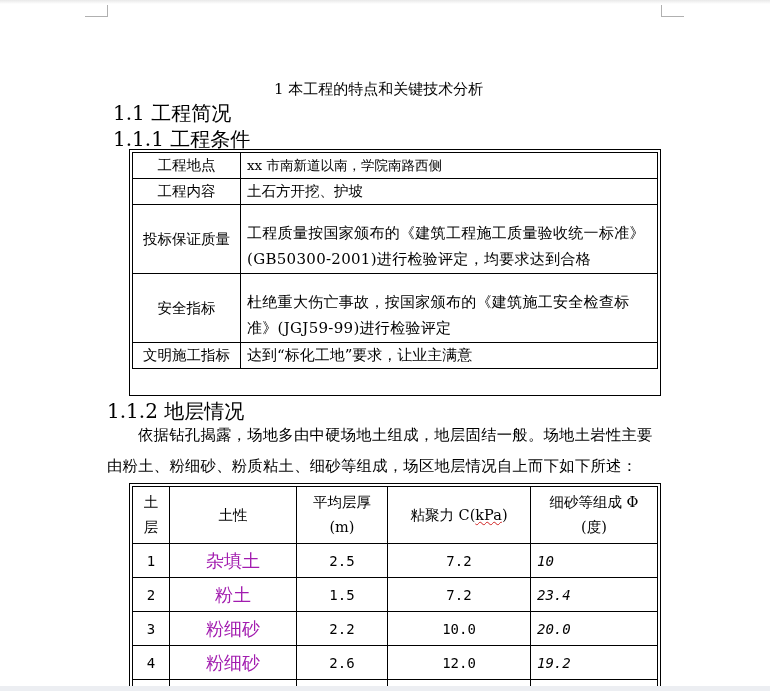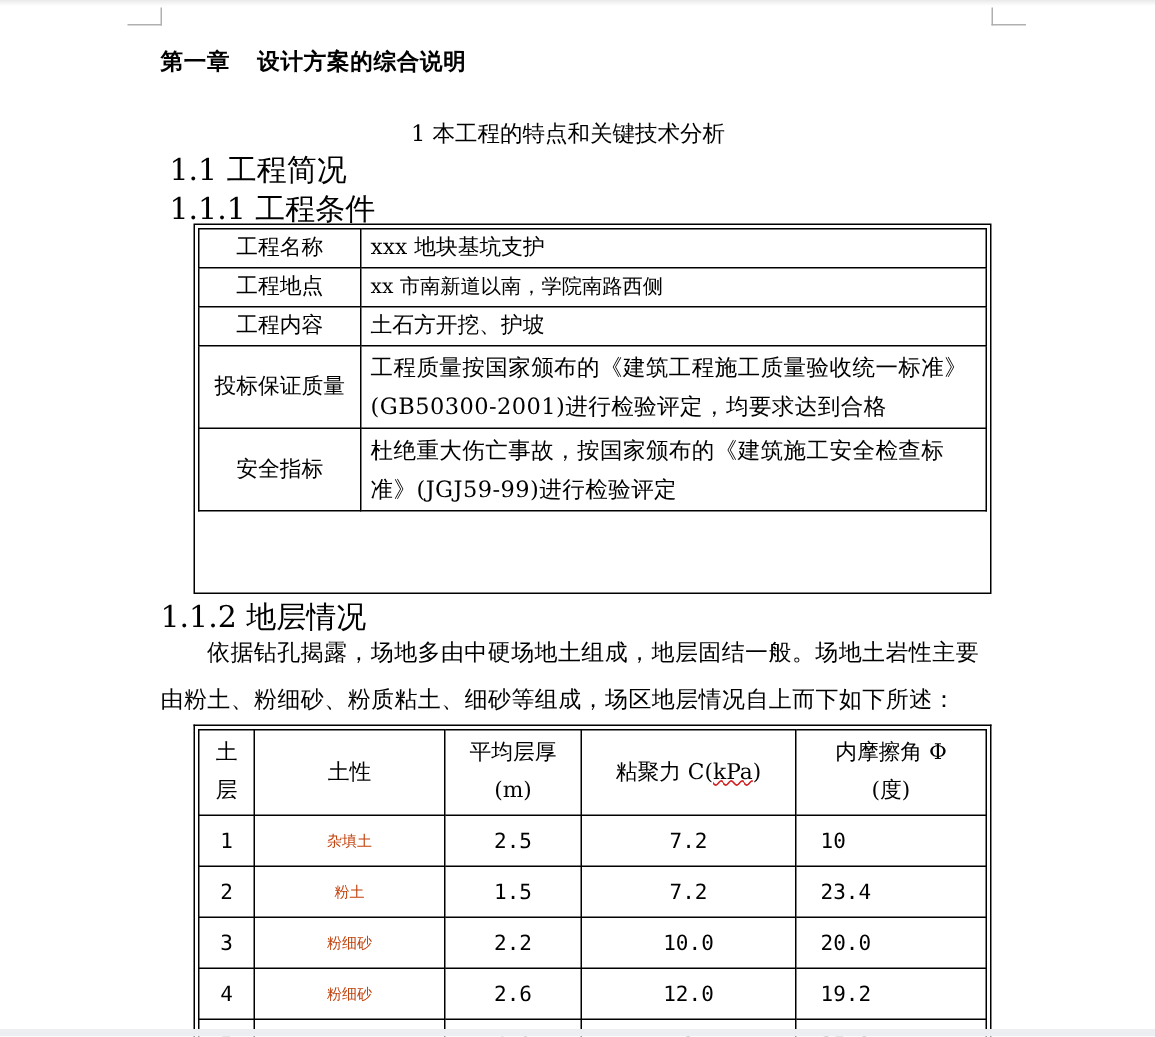--- a/index.html
+++ b/index.html
@@ -25,69 +25,66 @@
   .h3b { left: 107px; top: 398px; }
   .para { left: 107px; width: 560px; font-size: 15.3px; letter-spacing: 0.3px; line-height: 31px; white-space: normal; }
   .para1 { top: 420px; text-indent: 31px; }
 
   table { border-collapse: collapse; position: absolute; font-size: 14.5px; }
   .outer { position: absolute; border: 1px solid #000; }
   .t1 { left: 132px; top: 152px; width: 526px; }
   .t1 td { border: 1px solid #000; padding: 0 6px; height: 25px; line-height: 25px; vertical-align: middle; }
   .t1 td.k { width: 107px; text-align: center; font-family: "DejaVu Sans", sans-serif; font-size: 14.5px; padding: 0; }
   .t1 td.v { font-size: 14.5px; }
-  .t1 td.v2 { line-height: 26px; padding-top: 1px; padding-bottom: 1px; }
+  .t1 td.v2 { line-height: 26px; padding-top: 15px; padding-bottom: 1px; }
   .mono { font-family: "DejaVu Sans Mono", "Liberation Mono", monospace; font-size: 13px; }
 
   .t2 { left: 132px; top: 486px; width: 526px; }
   .t2 td, .t2 th { border: 1px solid #000; font-weight: normal; text-align: center; vertical-align: middle; }
   .t2 th { height: 54px; line-height: 25px; font-size: 14.5px; }
   .t2 td { height: 31px; font-size: 14px; font-family: "DejaVu Sans Mono", monospace; }
-  .t2 td.soil { font-family: "DejaVu Sans", sans-serif; font-size: 10px; color: #c2410c; }
-  .t2 td.left { text-align: left; padding-left: 16px; }
+  .t2 td.soil { font-family: "DejaVu Sans", sans-serif; font-size: 18px; color: #a21caf; }
+  .t2 td.left { text-align: left; padding-left: 6px; font-style: italic; }
   .sq { text-decoration: underline wavy #d02020; text-decoration-thickness: 1px; }
 </style>
 </head>
 <body>
 
 <div class="page">
   <div class="top-shade"></div>
   <div class="corner tl"></div>
   <div class="corner tr"></div>
 
-  <div class="txt chapter">
-    <span>第一章</span><span class="gap"></span><span>设计方案的综合说明</span>
-  </div>
 
   <div class="txt sec-title">1 本工程的特点和关键技术分析</div>
   <div class="txt h2">1.1 工程简况</div>
   <div class="txt h3">1.1.1 工程条件</div>
 
   <div class="outer" style="left:129px; top:149px; width:530px; height:245px;"></div>
   <table class="t1">
     <tbody>
-        <tr>
-      <td class="k">工程名称</td>
-      <td class="v">xxx 地块基坑支护</td>
-    </tr>
     <tr>
       <td class="k">工程地点</td>
       <td class="v" style="font-size:13.5px">xx 市南新道以南，学院南路西侧</td>
     </tr>
     <tr>
       <td class="k">工程内容</td>
       <td class="v">土石方开挖、护坡</td>
     </tr>
     <tr>
       <td class="k" style="height:52px">投标保证质量</td>
       <td class="v v2" style="font-size:15px; letter-spacing:0.3px">工程质量按国家颁布的《建筑工程施工质量验收统一标准》(GB50300-2001)进行检验评定，均要求达到合格</td>
     </tr>
     <tr>
       <td class="k" style="height:52px">安全指标</td>
       <td class="v v2" style="font-size:15px; letter-spacing:0.3px">杜绝重大伤亡事故，按国家颁布的《建筑施工安全检查标准》(JGJ59-99)进行检验评定</td>
+    </tr>
+    <tr>
+      <td class="k">文明施工指标</td>
+      <td class="v" style="font-size:15px">达到“标化工地”要求，让业主满意</td>
     </tr>
   </tbody>
     </table>
 
   <div class="txt h3b">1.1.2 地层情况</div>
   <div class="txt para para1">依据钻孔揭露，场地多由中硬场地土组成，地层固结一般。场地土岩性主要由粉土、粉细砂、粉质粘土、细砂等组成，场区地层情况自上而下如下所述：</div>
 
   <div class="outer" style="left:129px; top:483px; width:530px; height:210px; border-bottom:none;"></div>
   <table class="t2">
     <tbody>
@@ -98,21 +95,21 @@
       </th>
       <th style="width:124px">土性</th>
       <th style="width:88px">
         <div>平均层厚</div>
         <div>(m)</div>
       </th>
       <th style="width:140px">
         <span>粘聚力 C(</span><span class="sq">kPa</span><span>)</span>
       </th>
       <th>
-        <div>内摩擦角 Φ</div>
+        <div>细砂等组成 Φ</div>
         <div>(度)</div>
       </th>
     </tr>
     <tr>
       <td>1</td>
       <td class="soil">杂填土</td>
       <td>2.5</td>
       <td>7.2</td>
       <td class="left">10</td>
     </tr>

